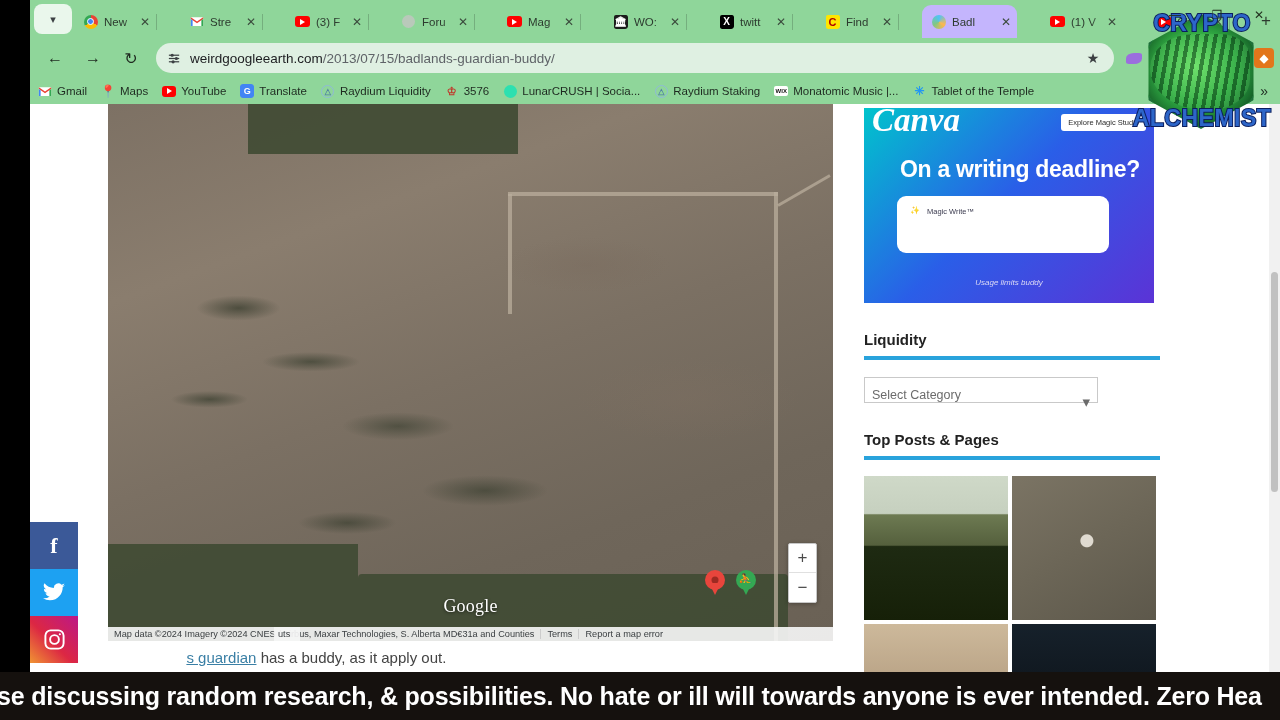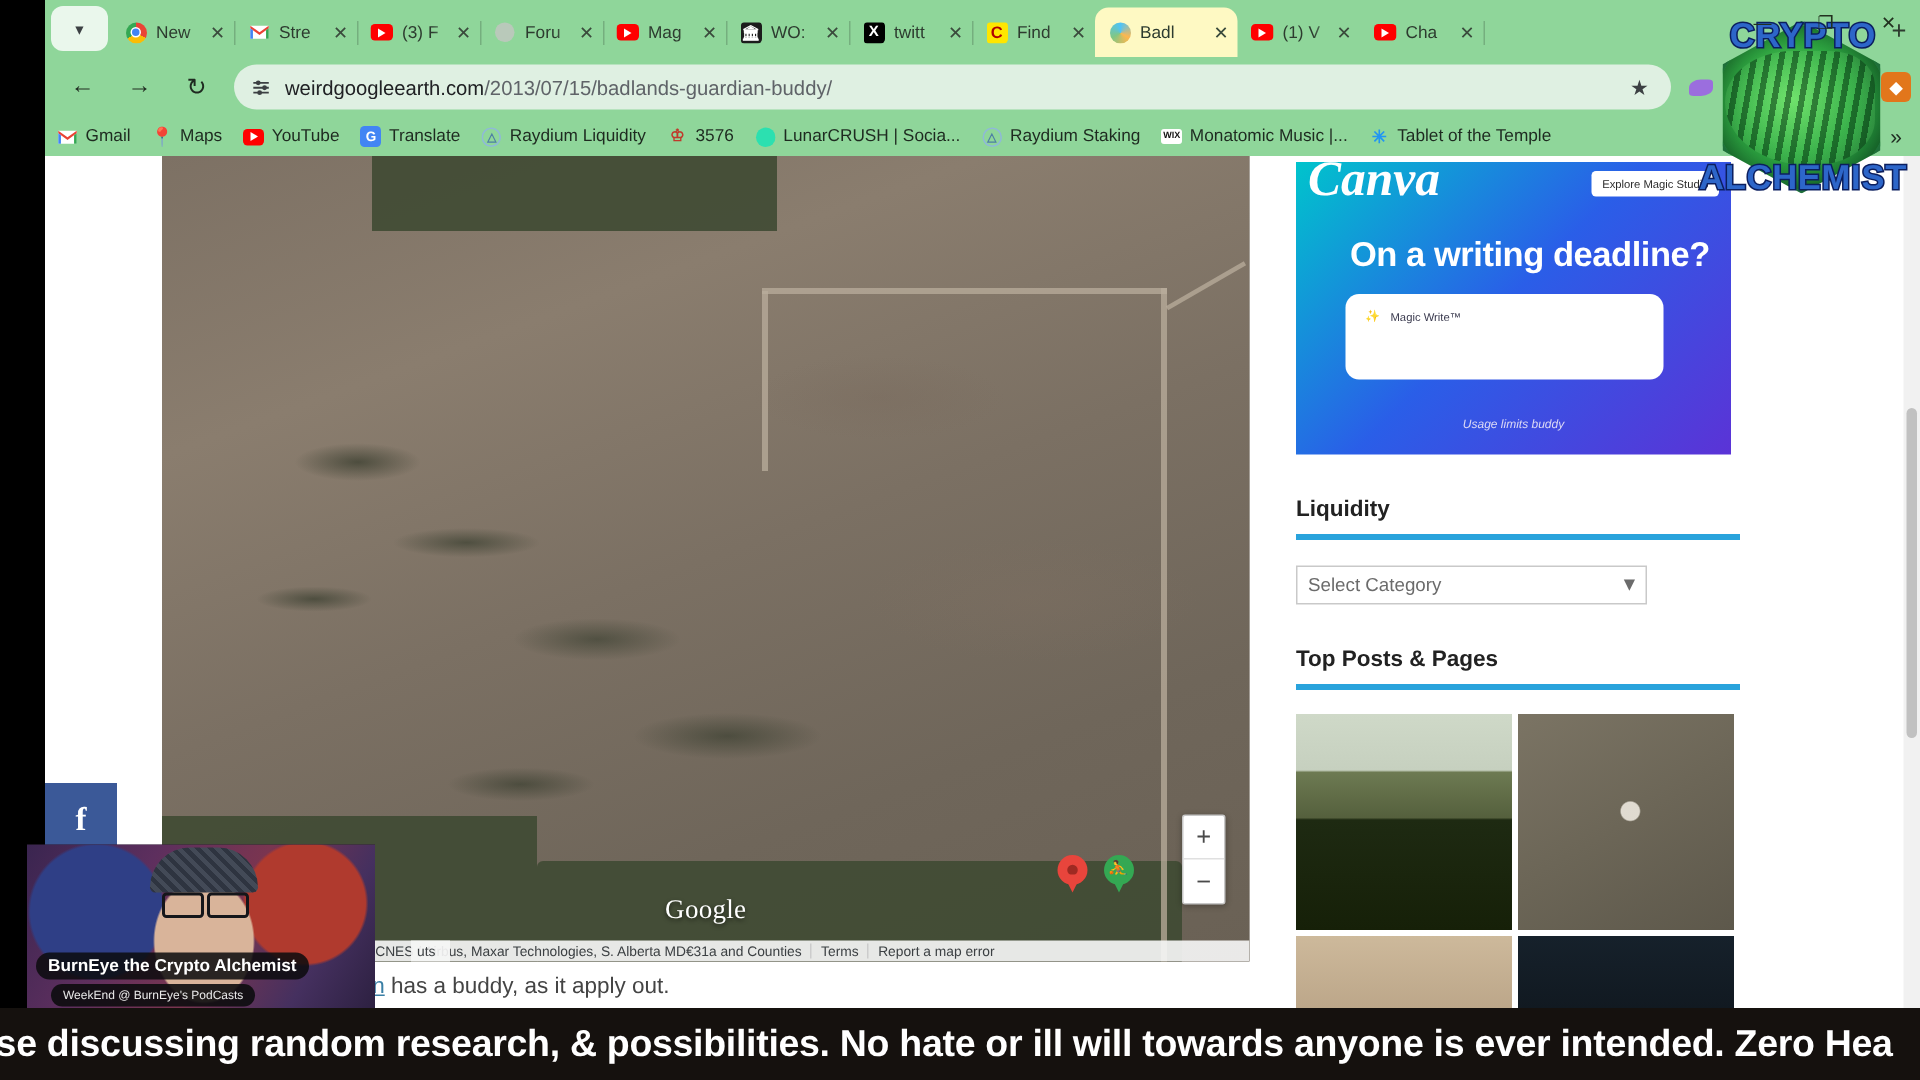--- a/index.html
+++ b/index.html
@@ -21,29 +21,29 @@
     position: relative; height: 38px; width: 1250px;
     background: #8fd69a;
     display: flex; align-items: flex-end;
   }
   .tablist-toggle {
     width: 38px; height: 30px; margin: 0 2px 4px 4px;
     background: #eaf7ec; border-radius: 8px;
     display:flex; align-items:center; justify-content:center;
     font-size: 11px; color:#3c4043; flex: 0 0 auto;
   }
-  .tabs { display: flex; align-items: flex-end; height: 38px; flex: 1 1 auto; min-width:0; }
+  .tabs { display: flex; align-items: flex-end; height: 38px; flex: 1 1 auto; min-width:0;gap:24px; }
   .tab {
     position: relative; display: flex; align-items: center;
     height: 33px; padding: 0 4px 0 9px; min-width: 0;
     width: 82px; flex: 0 0 82px;
     font-size: 11.5px; color: #2d3b2f;
     border-radius: 9px 9px 0 0;
   }
-  .tab.active { background: #fef9c3; width: 95px; flex: 0 0 95px; }
+  .tab.active { background: #c4b5fd; width: 95px; flex: 0 0 95px; }
   .tab .fav {
     width: 15px; height: 15px; flex: 0 0 15px; margin-right: 6px;
     border-radius: 3px; display:flex;align-items:center;justify-content:center;
     font-size:9px; font-weight:bold; overflow:hidden;
   }
   .tab .tt {
     flex: 1 1 auto; white-space: nowrap; overflow: hidden;
     -webkit-mask-image: linear-gradient(to right, #000 60%, transparent 100%);
             mask-image: linear-gradient(to right, #000 60%, transparent 100%);
   }
@@ -154,21 +154,21 @@
   .canva-box { position:absolute; left: 33px; top: 88px; width: 212px; height: 57px;
     background:#fff; border-radius: 9px; }
   .canva-box span { position:absolute; left: 13px; top: 11px; font-size: 7.5px; color:#3b3b4f; }
   .canva-box .wand { position:absolute; left: 4px; top: 10px; font-size: 8px; color:#6e62d6;}
   .canva-foot { position:absolute; left:0; width: 100%; text-align:center; bottom: 16px;
     font-size: 8px; color:#dcd9f5; font-style:italic; }
 
   .widget-title { font-size: 15px; font-weight: bold; color: #222; margin: 28px 0 0 0; }
   .widget-rule { height: 4px; background: #29a3dc; width: 296px; margin-top: 8px; }
   .selectbox { margin-top: 17px; width: 234px; height: 26px; border: 1px solid #c9c9c9;
-    background:#fff; display:flex; align-items:center; justify-content:space-between;
+    background:#fff; display:flex; align-items:flex-end; justify-content:space-between;
     padding: 0 7px; font-size: 12.5px; color: #6b6b6b; }
   .thumbs { margin-top: 16px; display: grid; grid-template-columns: 144px 144px; gap: 4px; width: 292px;}
   .thumb { height: 144px; position: relative; overflow: hidden; }
   .thumb-office {
     background:
       linear-gradient(180deg,#cfd9c8 0%, #c6d0bf 26%, #6d7a52 27%, #55603d 48%, #1e2a12 49%, #162008 100%);
   }
   .thumb-spider {
     background:
       radial-gradient(circle at 52% 45%, rgba(230,225,215,.95) 0 6px, transparent 7px),
@@ -543,28 +543,20 @@
           <div class="thumb thumb-4"></div>
         </div>
       </div>
 
       <div class="pagescroll">
         <div class="thumbbar"></div>
       </div>
     </div>
   </div>
 
-  <div class="webcam">
-    <div class="cam-bg"></div>
-    <div class="cam-person"></div>
-    <div class="cam-hat"></div>
-    <div class="cam-glass"></div>
-    <div class="cam-name">BurnEye the Crypto Alchemist</div>
-    <div class="cam-sub">WeekEnd @ BurnEye's PodCasts</div>
-  </div>
 
   <div class="logo">
     <div class="logo-circle"></div>
     <div class="logo-face"></div>
     <div class="logo-top">CRYPTO</div>
     <div class="logo-bot">ALCHEMIST</div>
   </div>
 
   <div class="ticker">
     <span>ose discussing random research, &amp; possibilities. No hate or ill will towards anyone is ever intended. Zero Hea</span>

